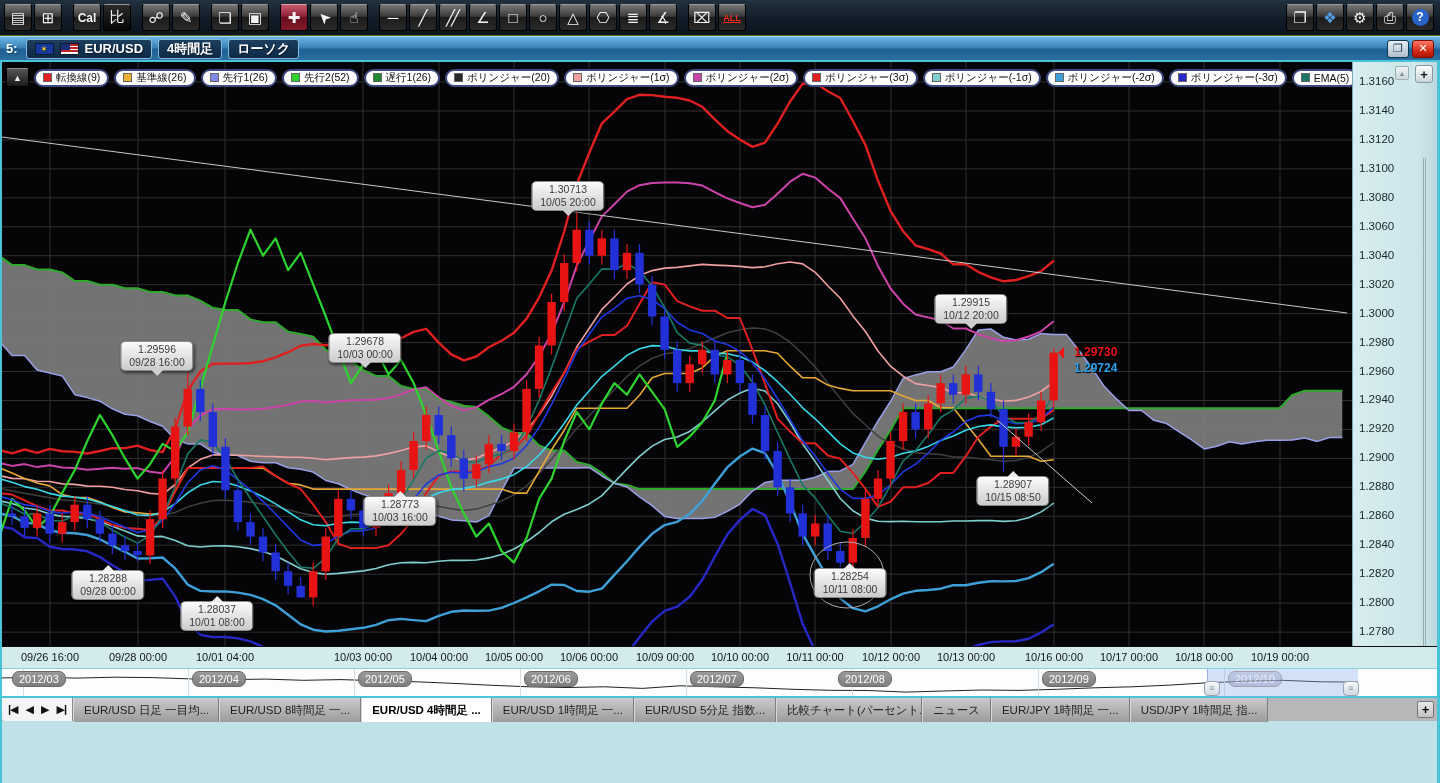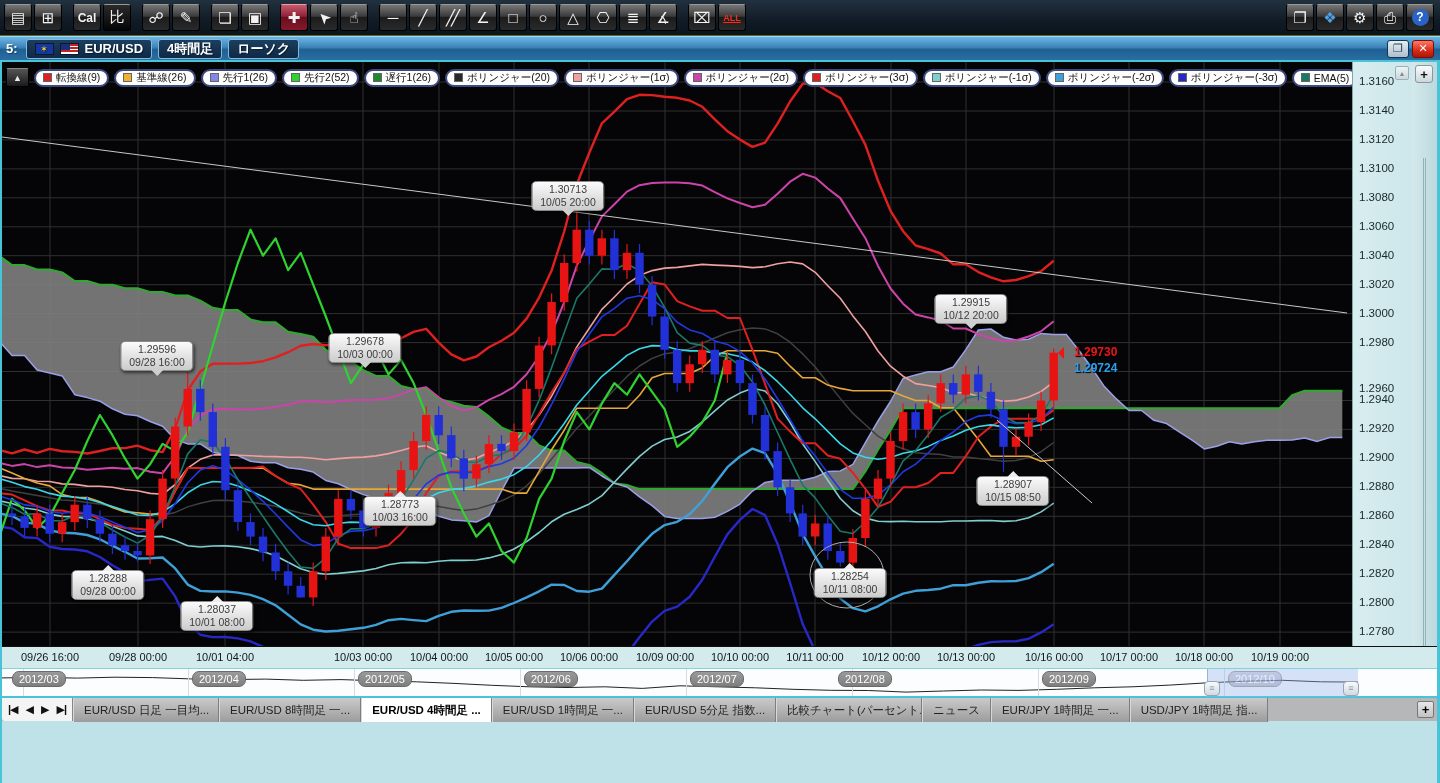--- a/index.html
+++ b/index.html
@@ -554,21 +554,21 @@
         <div class="y-tick" style="top: 13px;">1.3160</div>
         <div class="y-tick" style="top: 41.9524px;">1.3140</div>
         <div class="y-tick" style="top: 70.9048px;">1.3120</div>
         <div class="y-tick" style="top: 99.8571px;">1.3100</div>
         <div class="y-tick" style="top: 128.81px;">1.3080</div>
         <div class="y-tick" style="top: 157.762px;">1.3060</div>
         <div class="y-tick" style="top: 186.714px;">1.3040</div>
         <div class="y-tick" style="top: 215.667px;">1.3020</div>
         <div class="y-tick" style="top: 244.619px;">1.3000</div>
         <div class="y-tick" style="top: 273.571px;">1.2980</div>
-        <div class="y-tick" style="top: 302.524px; margin-top: 17px;">1.2960</div>
+        <div class="y-tick" style="top: 302.524px;">1.2960</div>
         <div class="y-tick" style="top: 331.476px;">1.2940</div>
         <div class="y-tick" style="top: 360.429px;">1.2920</div>
         <div class="y-tick" style="top: 389.381px;">1.2900</div>
         <div class="y-tick" style="top: 418.333px;">1.2880</div>
         <div class="y-tick" style="top: 447.286px;">1.2860</div>
         <div class="y-tick" style="top: 476.238px;">1.2840</div>
         <div class="y-tick" style="top: 505.19px;">1.2820</div>
         <div class="y-tick" style="top: 534.143px;">1.2800</div>
         <div class="y-tick" style="top: 563.095px;">1.2780</div>
         <div class="y-tick" style="top: 592.048px;">1.2760</div>

